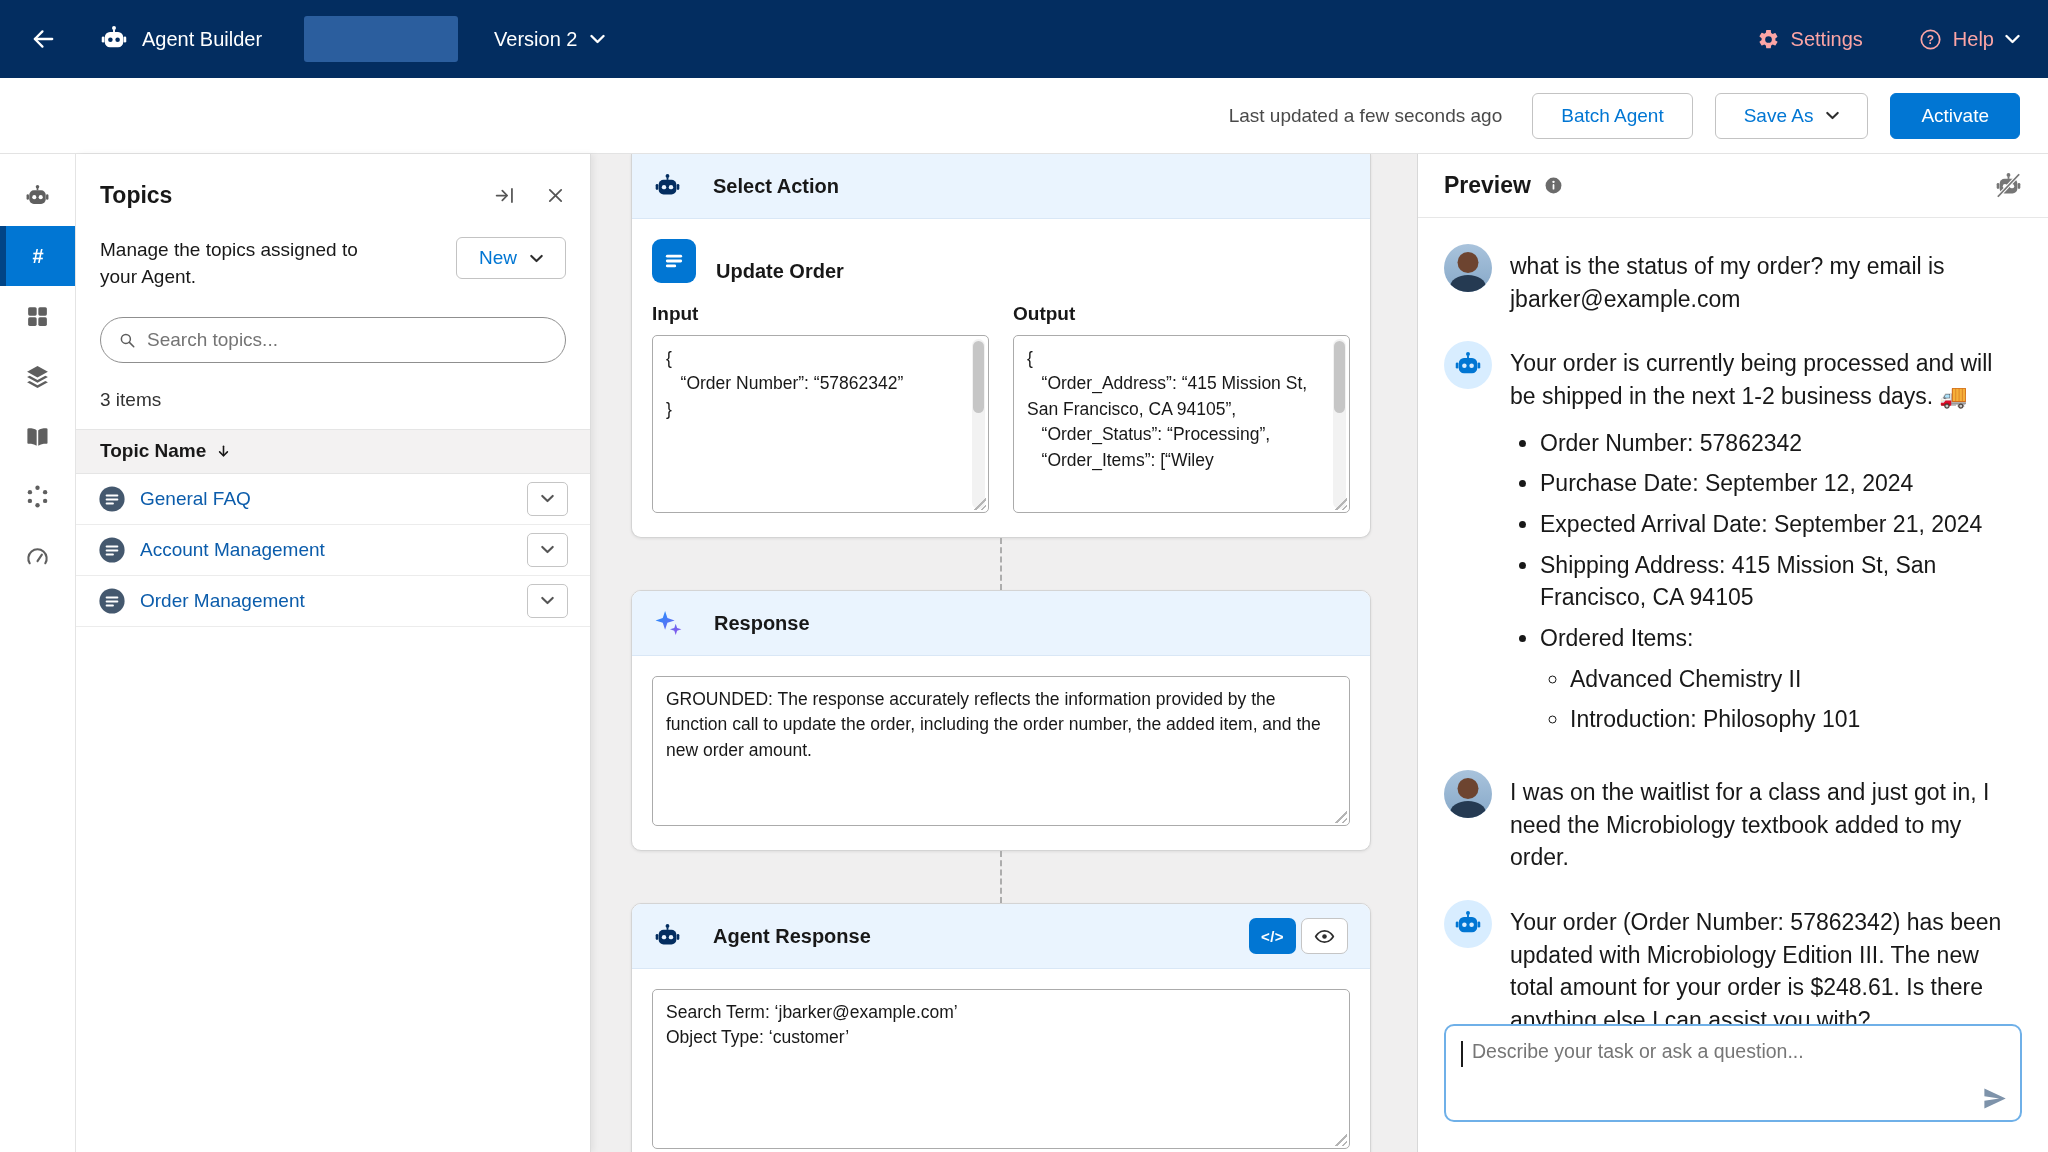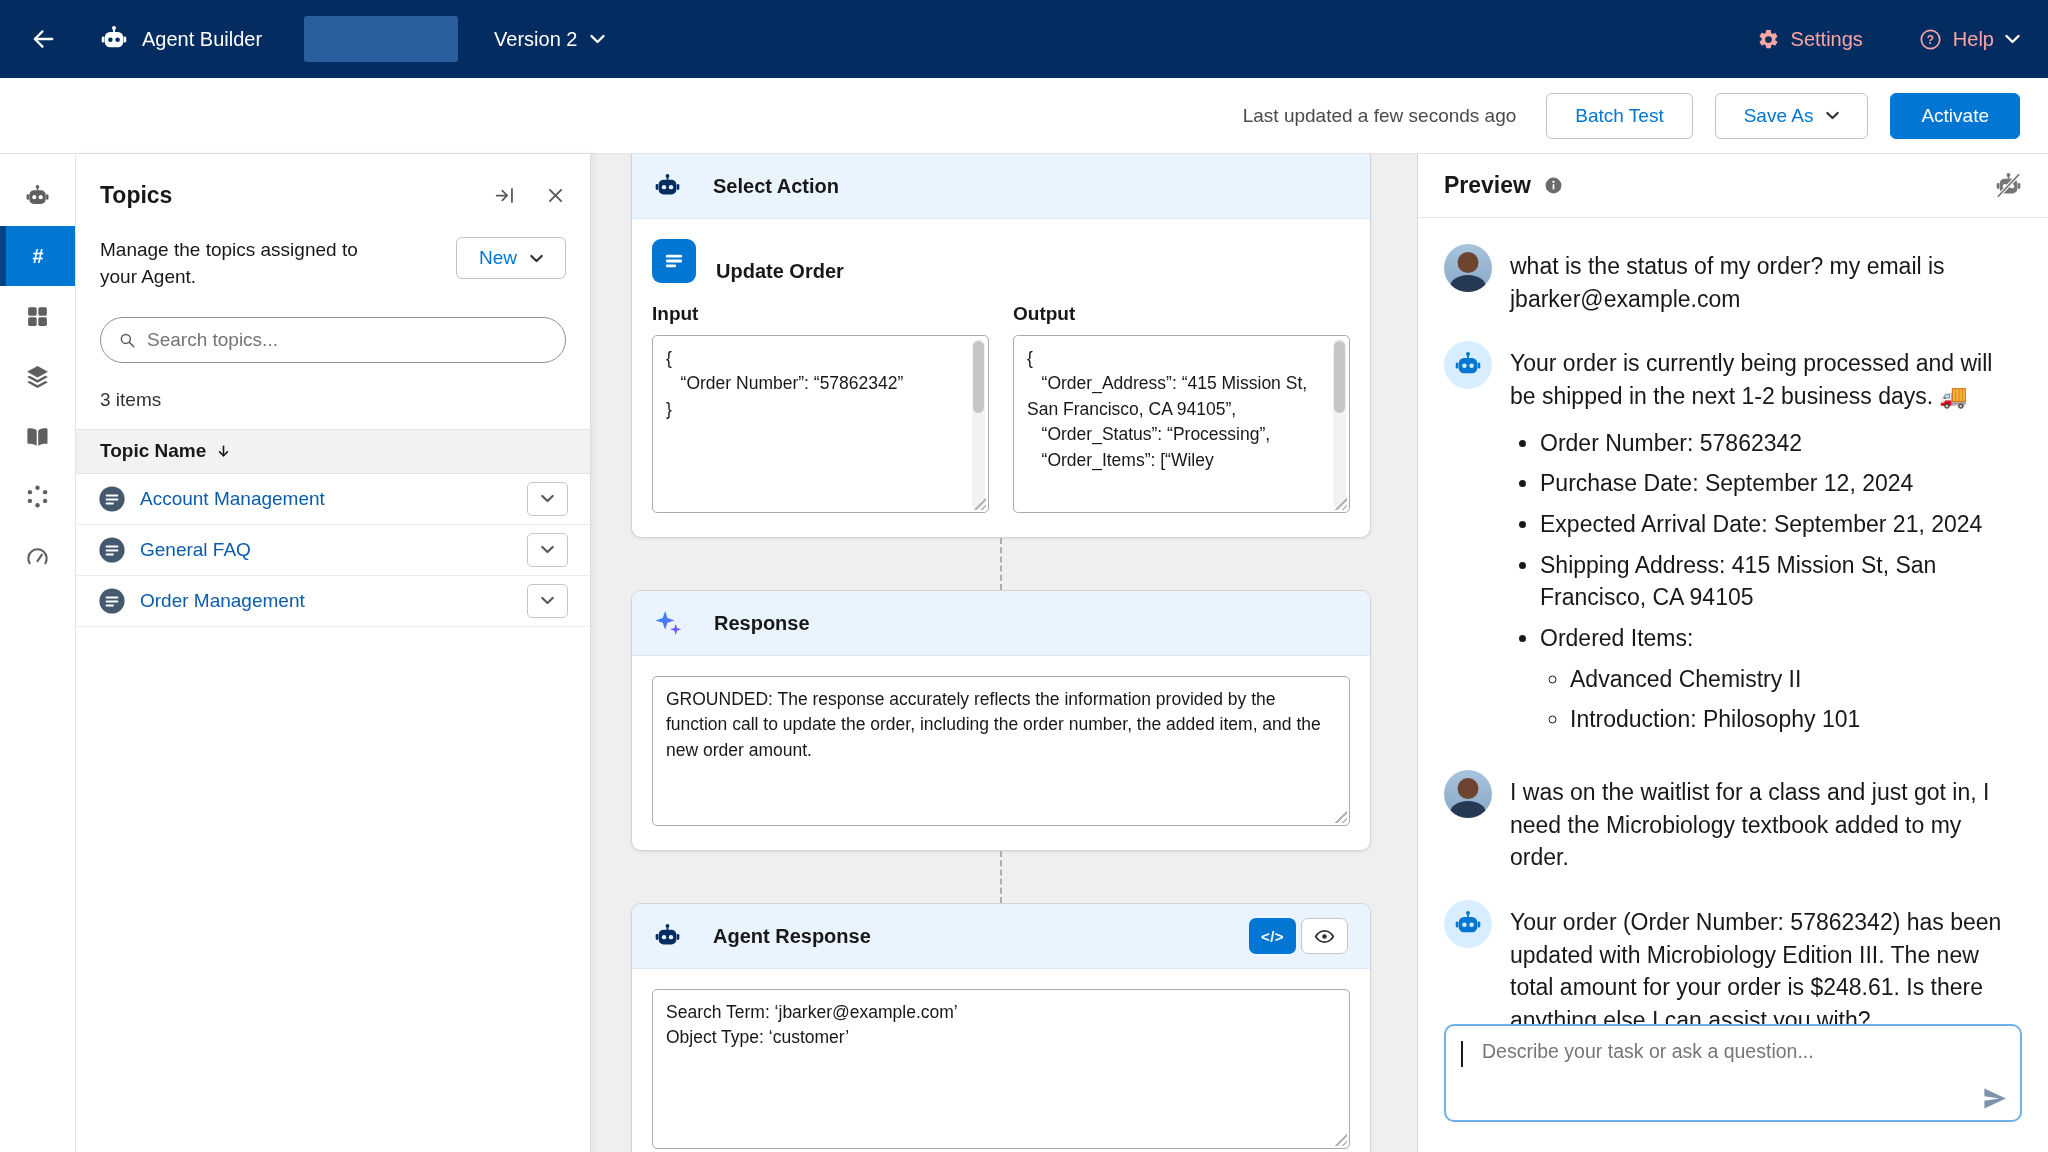--- a/index.html
+++ b/index.html
@@ -111,21 +111,21 @@
 .user-avatar::before{content:"";position:absolute;top:8px;left:50%;transform:translateX(-50%);width:21px;height:21px;border-radius:50%;background:#6d4430}
 .user-avatar::after{content:"";position:absolute;bottom:-7px;left:50%;transform:translateX(-50%);width:36px;height:24px;border-radius:50% 50% 0 0;background:#253a52}
 .bot-avatar{width:48px;height:48px;border-radius:50%;flex:none;background:var(--bot-avatar-bg,#D8EDFF);color:var(--accent,#0176D3);--eye:var(--bot-avatar-bg,#D8EDFF);display:flex;align-items:center;justify-content:center;padding:10px}
 .msg-body{flex:1;font-size:23px;line-height:1.42;color:#181818;padding-top:6px}
 .msg-text{margin:0}
 .msg-list{margin:14px 0 0;padding-left:30px}
 .msg-list li{margin:8px 0}
 .msg-list .msg-list{margin-top:8px}
 .msg-list + .msg-text{margin-top:22px}
 .composer{position:absolute;left:26px;right:26px;bottom:30px;height:98px;border:2px solid #6fb0e8;border-radius:10px;background:#fff}
-.composer textarea{width:100%;height:100%;border:none;outline:none;resize:none;font-family:inherit;font-size:19.5px;color:#181818;padding:14px 44px 14px 36px;background:transparent;border-radius:10px}
+.composer textarea{width:100%;height:100%;border:none;outline:none;resize:none;font-family:inherit;font-size:19.5px;color:#181818;padding:14px 44px 14px 26px;background:transparent;border-radius:10px}
 .composer textarea::placeholder{color:#767676}
 .caret{position:absolute;left:15px;top:15px;width:2px;height:26px;background:#1b1b1b}
 .send{position:absolute;right:12px;bottom:8px;width:27px;height:27px;color:#7e93aa;cursor:pointer}
 </style>
 </head>
 <body>
 
 <div class="app">
 
   <header class="navbar">
@@ -179,21 +179,21 @@
             <svg viewBox="0 0 12 8">
               <path d="M1.2 1.6 L6 6.4 L10.8 1.6" fill="none" stroke="currentColor" stroke-width="1.9" stroke-linecap="round" stroke-linejoin="round"></path>
             </svg>
           </span>
       </button>
     </div>
   </header>
 
   <div class="toolbar">
     <span class="last-updated">Last updated a few seconds ago</span>
-    <button class="btn outline">Batch Test</button>
+    <button class="btn outline">Batch Agent</button>
     <button class="btn outline">
       <span>Save As</span>
       <span class="icon chev-d">
           <svg viewBox="0 0 12 8">
             <path d="M1.2 1.6 L6 6.4 L10.8 1.6" fill="none" stroke="currentColor" stroke-width="1.9" stroke-linecap="round" stroke-linejoin="round"></path>
           </svg>
         </span>
     </button>
     <button class="btn primary">Activate</button>
   </div>
@@ -324,42 +324,42 @@
             <span class="icon topic-ic">
               <svg viewBox="0 0 24 24">
                 <circle cx="12" cy="12" r="10.8" fill="currentColor"></circle>
                 <g stroke="#fff" stroke-width="1.7" stroke-linecap="round" fill="none">
                   <line x1="7.4" y1="9" x2="16.6" y2="9"></line>
                   <line x1="7.4" y1="12.4" x2="16.6" y2="12.4"></line>
                   <line x1="7.4" y1="15.8" x2="12.8" y2="15.8"></line>
                 </g>
               </svg>
             </span>
-            <a class="topic-link">Account Management</a>
+            <a class="topic-link">General FAQ</a>
             <span class="spacer"></span>
             <button class="row-menu">
               <span class="icon row-chev">
                 <svg viewBox="0 0 12 8">
                   <path d="M1.2 1.6 L6 6.4 L10.8 1.6" fill="none" stroke="currentColor" stroke-width="1.9" stroke-linecap="round" stroke-linejoin="round"></path>
                 </svg>
               </span>
             </button>
           </div>
           <div class="topic-row">
             <span class="icon topic-ic">
               <svg viewBox="0 0 24 24">
                 <circle cx="12" cy="12" r="10.8" fill="currentColor"></circle>
                 <g stroke="#fff" stroke-width="1.7" stroke-linecap="round" fill="none">
                   <line x1="7.4" y1="9" x2="16.6" y2="9"></line>
                   <line x1="7.4" y1="12.4" x2="16.6" y2="12.4"></line>
                   <line x1="7.4" y1="15.8" x2="12.8" y2="15.8"></line>
                 </g>
               </svg>
             </span>
-            <a class="topic-link">General FAQ</a>
+            <a class="topic-link">Account Management</a>
             <span class="spacer"></span>
             <button class="row-menu">
               <span class="icon row-chev">
                 <svg viewBox="0 0 12 8">
                   <path d="M1.2 1.6 L6 6.4 L10.8 1.6" fill="none" stroke="currentColor" stroke-width="1.9" stroke-linecap="round" stroke-linejoin="round"></path>
                 </svg>
               </span>
             </button>
           </div>
           <div class="topic-row">

